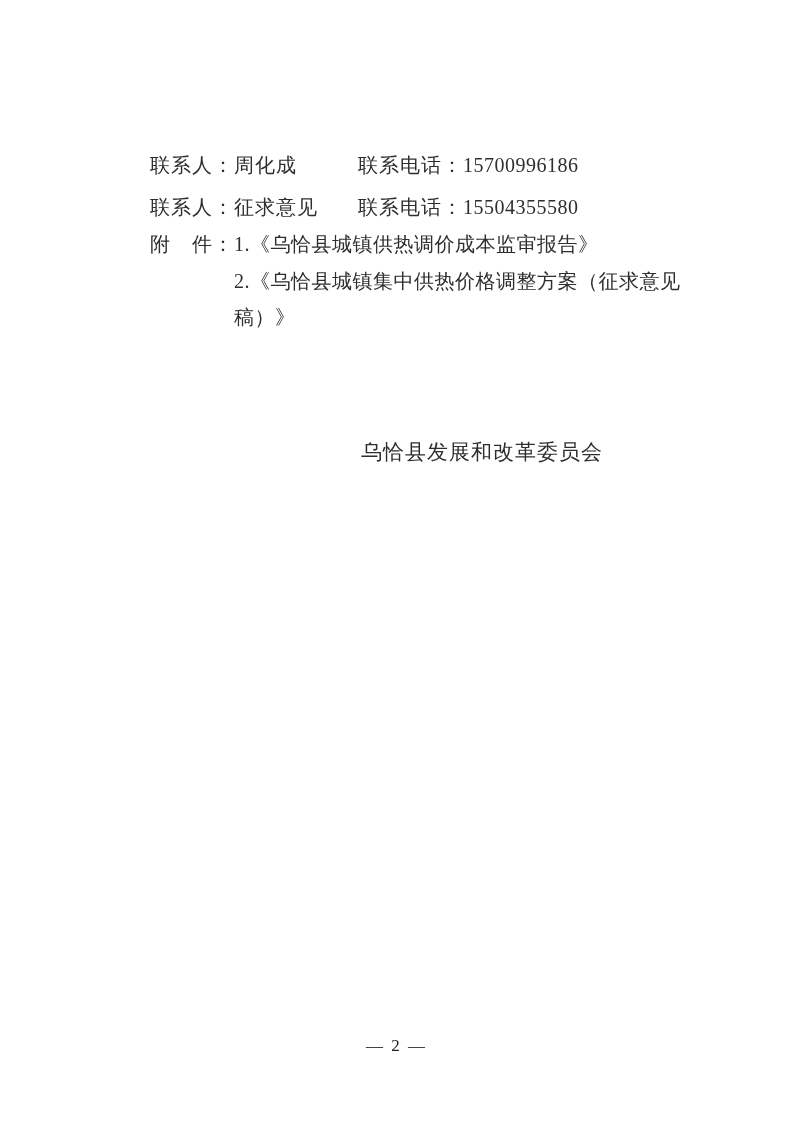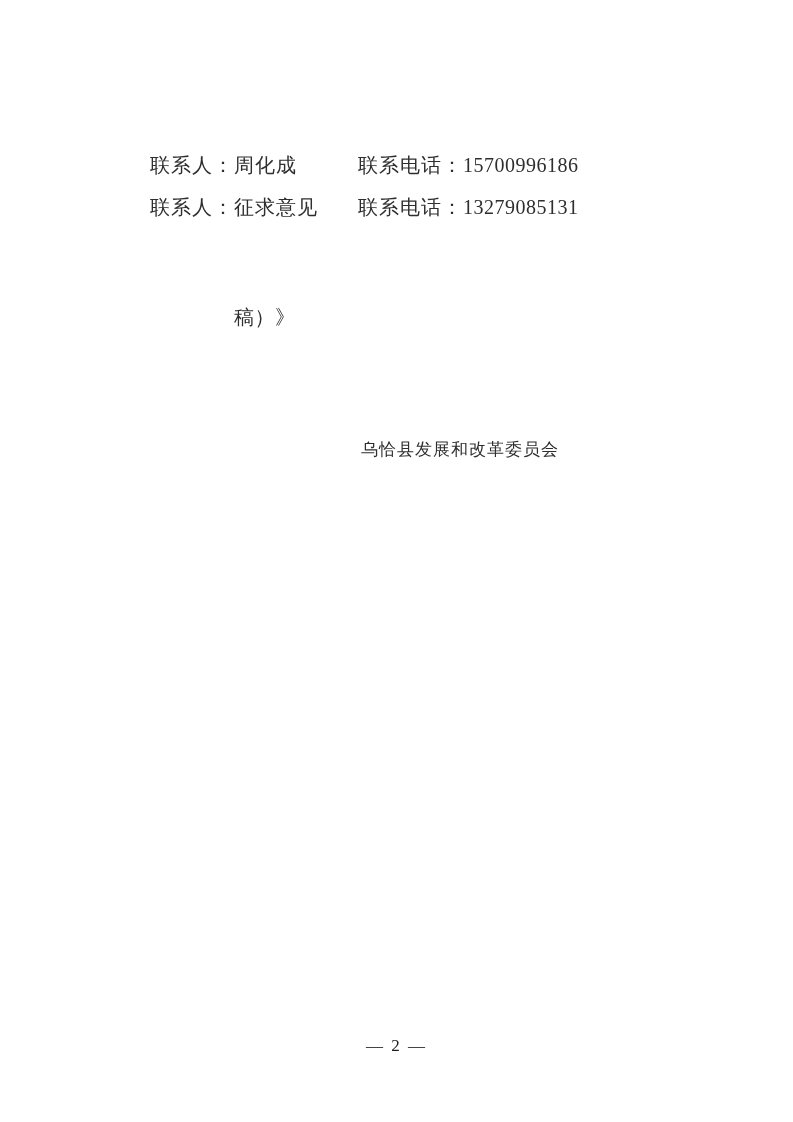--- a/index.html
+++ b/index.html
@@ -36,21 +36,21 @@
   }
   .att {
     font-size: 20px;
     letter-spacing: 0.5px;
     font-weight: 400;
   }
   .num {
     letter-spacing: 0.5px;
   }
   .sig {
-    font-size: 17px;
+    font-size: 21px;
     letter-spacing: 1px;
   }
   .page-num {
     position: absolute;
     left: 0;
     width: 793px;
     text-align: center;
     font-size: 17px;
     letter-spacing: 2px;
     color: #222222;
@@ -61,23 +61,30 @@
 
 <div class="doc">
 
   <div class="row" style="top:152px">
     <span class="abs cjk" style="left:150px"><span>联系人：</span><span>周化成</span></span>
     <span class="abs cjk" style="left:358px"><span>联系电话：</span><span class="num">15700996186</span></span>
   </div>
 
   <div class="row" style="top:194px">
     <span class="abs cjk" style="left:150px"><span>联系人：</span><span>征求意见</span></span>
-    <span class="abs cjk" style="left:358px"><span>联系电话：</span><span class="num">13279085131</span></span>
+    <span class="abs cjk" style="left:358px"><span>联系电话：</span><span class="num">15504355580</span></span>
   </div>
 
+  <div class="row" style="top:231px">
+    <span class="abs cjk" style="left:150px">附　件：</span>
+    <span class="abs att" style="left:234px">1.《乌恰县城镇供热调价成本监审报告》</span>
+  </div>
+  <div class="row" style="top:268px">
+    <span class="abs att" style="left:234px">2.《乌恰县城镇集中供热价格调整方案（征求意见</span>
+  </div>
   <div class="row" style="top:304px">
     <span class="abs att" style="left:234px">稿）》</span>
   </div>
 
   <div class="row" style="top:438px">
     <span class="abs sig" style="left:361px">乌恰县发展和改革委员会</span>
   </div>
 
   <div class="page-num" style="top:1036px">— 2 —</div>
 

